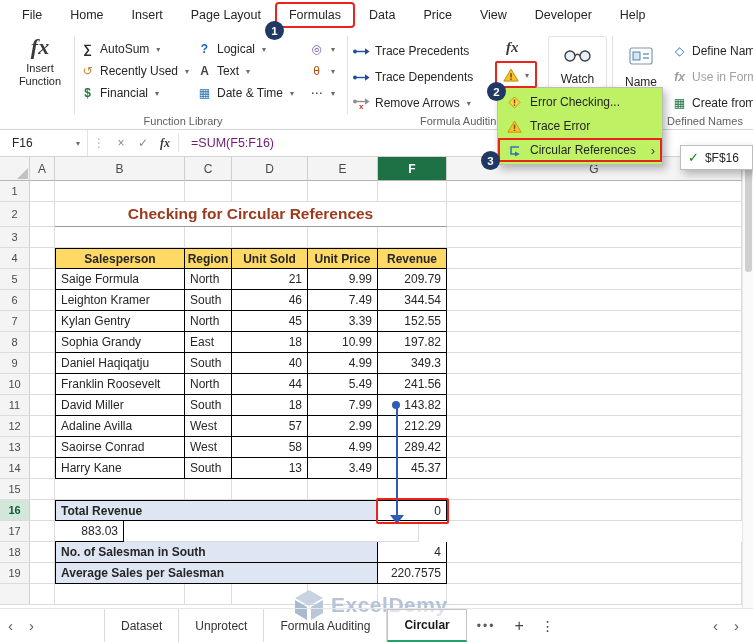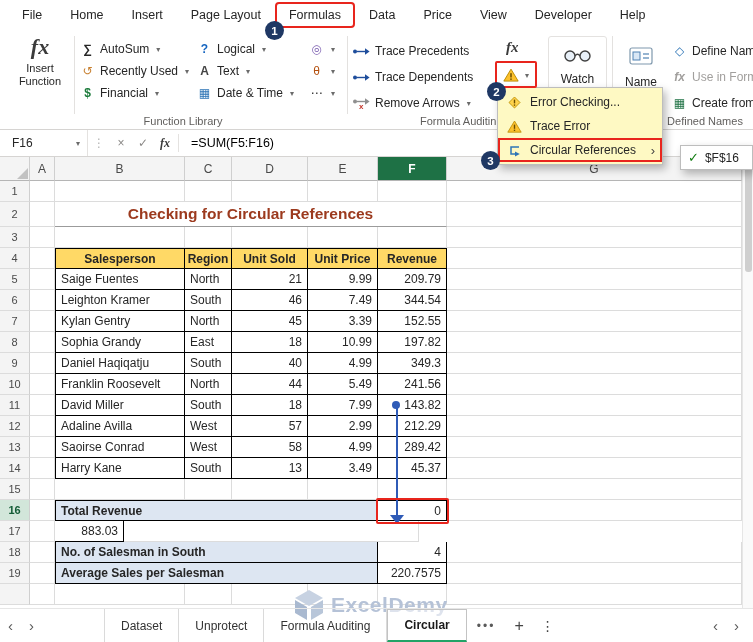--- a/index.html
+++ b/index.html
@@ -32,42 +32,42 @@
 .watchbtn{position:absolute;left:548px;top:6px;width:59px;height:80px;border:1px solid #e4e2e0;border-radius:3px;text-align:center;padding-top:12px;font-size:12px}
 .watchbtn .wlabel{margin-top:6px}
 .namebtn{position:absolute;left:617px;top:6px;width:48px;text-align:center;font-size:12px;padding-top:8px}
 .namebtn .nlabel{margin-top:4px}
 .fbar{height:27px;border-bottom:1px solid #d6d4d2;display:flex;align-items:center;background:#fff;position:relative;z-index:1}
 .namebox{width:88px;align-self:stretch;display:flex;align-items:center;padding-left:12px;font-size:12px;position:relative;border-right:1px solid #e4e2e0}
 .namebox .chev{position:absolute;right:7px}
 .fbtn{width:22px;text-align:center;font-size:12px;color:#8a8886}
 .fbtn.fx{font-family:"Liberation Serif","DejaVu Serif",serif;font-style:italic;font-weight:bold;color:#3b3b3b}
 .fdiv{width:1px;align-self:stretch;background:#e4e2e0;margin:4px 2px}
-.ftext{margin-left:10px;font-size:12.5px;color:#000000}
+.ftext{margin-left:10px;font-size:12.5px;color:#701a75}
 .colheads{display:flex;height:24px}
 .corner{width:30px;background:#f4f4f4;border-right:1px solid #cfcfcf;border-bottom:1px solid #b5b5b5;position:relative}
 .corner:after{content:"";position:absolute;right:1px;bottom:1px;border-left:11px solid transparent;border-bottom:11px solid #c2c2c2}
 .ch{background:#f4f4f4;border-right:1px solid #cfcfcf;border-bottom:1px solid #b5b5b5;display:flex;align-items:center;justify-content:center;font-size:12px;color:#4a4a4a}
 .ch-sel{background:#1e7145;color:#fff;font-weight:bold}
 .grow{display:flex}
 .rowhead{width:30px;background:#f4f4f4;border-right:1px solid #cfcfcf;border-bottom:1px solid #dcdcdc;display:flex;align-items:center;justify-content:center;font-size:11px;color:#4a4a4a}
 .rh-active{background:#d2e6da;color:#135c36;font-weight:bold}
 .cell{border-right:1px solid #dcdcdc;border-bottom:1px solid #dcdcdc;font-size:12px;display:flex;align-items:center;overflow:hidden;white-space:nowrap}
 .tb{border-right:1px solid #000;border-bottom:1px solid #000}
 .tb-left{border-left:1px solid #000}
 .tb-top{border-top:1px solid #000}
 .th{background:#ffd966;font-weight:bold;justify-content:center}
 .tl{padding-left:5px}
 .tnum{justify-content:flex-end;padding-right:5px}
 .title-cell{justify-content:center;font-weight:bold;font-size:15.5px;color:#9c3a1e;border-bottom:1.5px solid #9b9b9b}
 .sum-label{background:#dde6f2;font-weight:bold;padding-left:5px}
 .sum-val{justify-content:flex-end;padding-right:5px}
 .vscroll{position:absolute;right:0;top:157px;width:11px;height:451px;background:#fafafa;border-left:1px solid #e6e6e6}
 .vthumb{position:absolute;left:2px;top:5px;width:7px;height:110px;background:#cfcfcf;border-radius:3px}
-#menu{position:absolute;left:497px;top:87px;width:166px;background:#fef9c3;border:1px solid #bdbdbd;box-shadow:3px 4px 8px rgba(0,0,0,.28);padding:2px 0;z-index:15}
+#menu{position:absolute;left:497px;top:87px;width:166px;background:#bef264;border:1px solid #bdbdbd;box-shadow:3px 4px 8px rgba(0,0,0,.28);padding:2px 0;z-index:15}
 .mitem{height:24px;display:flex;align-items:center;gap:8px;padding:0 9px;font-size:12px;position:relative}
 .m-red{box-shadow:inset 0 0 0 2px #e8251d}
 .msub{position:absolute;right:7px;font-size:13px;color:#444}
 .m-red .badge{left:-17px;top:13px}
 #submenu{position:absolute;left:680px;top:145px;width:73px;height:25px;background:#fff;border:1px solid #b
 dbdbd;border:1px solid #bdbdbd;box-shadow:3px 4px 8px rgba(0,0,0,.28);display:flex;align-items:center;gap:6px;padding-left:7px;font-size:12px;z-index:16}
 .check{color:#107c10;font-weight:bold;font-size:13px}
 #ann-f16{left:376px;top:498px;width:73px;height:26px}
 #tr-line{position:absolute;left:396px;top:406px;width:2px;height:110px;background:#2f5bb7;z-index:6}
 #tr-dot{position:absolute;left:392px;top:401px;width:8px;height:8px;border-radius:50%;background:#2f5bb7;z-index:6}
@@ -290,21 +290,21 @@
         <div class="cell tb th tb-top tb-left" style="width: 130px;">Salesperson</div>
         <div class="cell tb th tb-top" style="width: 47px;">Region</div>
         <div class="cell tb th tb-top" style="width: 76px;">Unit Sold</div>
         <div class="cell tb th tb-top" style="width: 70px;">Unit Price</div>
         <div class="cell tb th tb-top" style="width: 69px;">Revenue</div>
         <div class="cell" style="width: 295px;"></div>
       </div>
       <div class="grow" style="height: 21px;">
         <div class="rowhead">5</div>
         <div class="cell" style="width: 25px;"></div>
-        <div class="cell tb tb-left tl" style="width: 130px;">Saige Fuentes</div>
+        <div class="cell tb tb-left tl" style="width: 130px;">Saige Formula</div>
         <div class="cell tb tl" style="width: 47px;">North</div>
         <div class="cell tb tnum" style="width: 76px;">21</div>
         <div class="cell tb tnum" style="width: 70px;">9.99</div>
         <div class="cell tb tnum" style="width: 69px;">209.79</div>
         <div class="cell" style="width: 295px;"></div>
       </div>
       <div class="grow" style="height: 21px;">
         <div class="rowhead">6</div>
         <div class="cell" style="width: 25px;"></div>
         <div class="cell tb tb-left tl" style="width: 130px;">Leighton Kramer</div>

